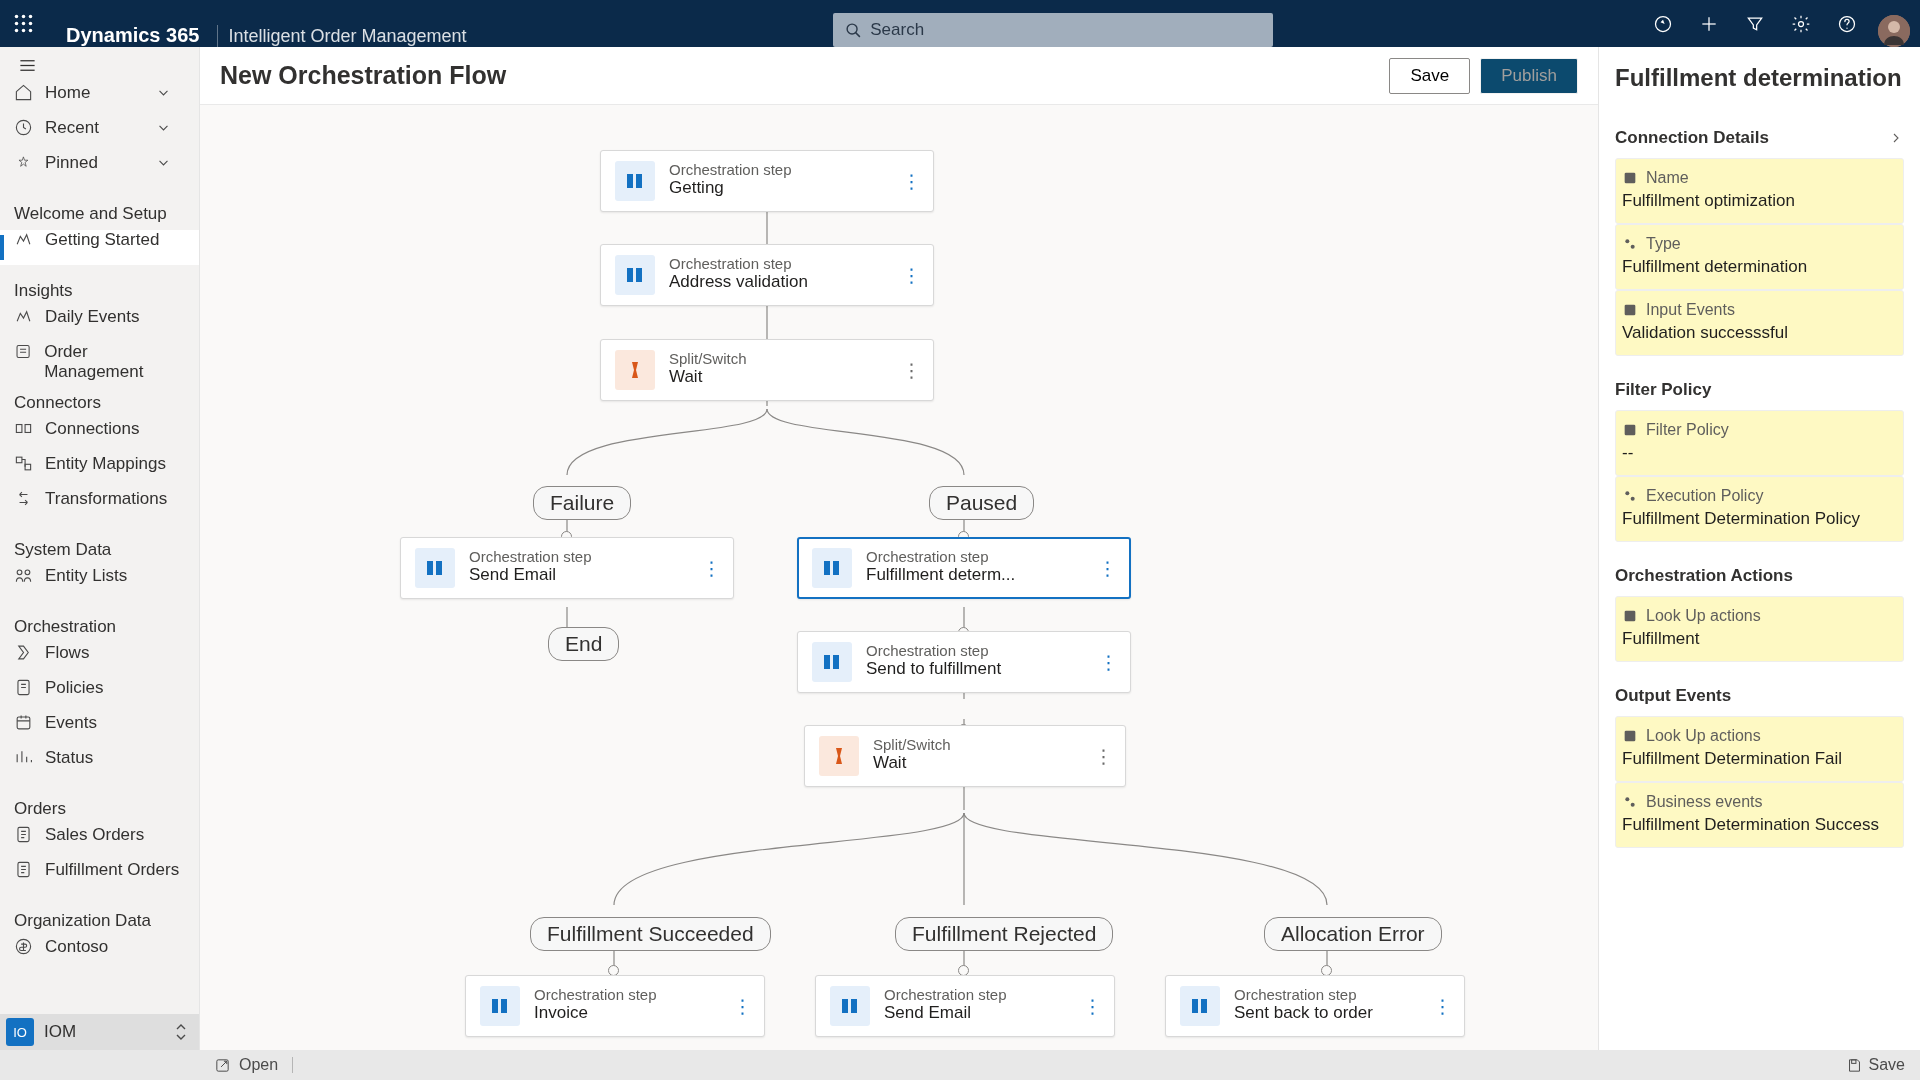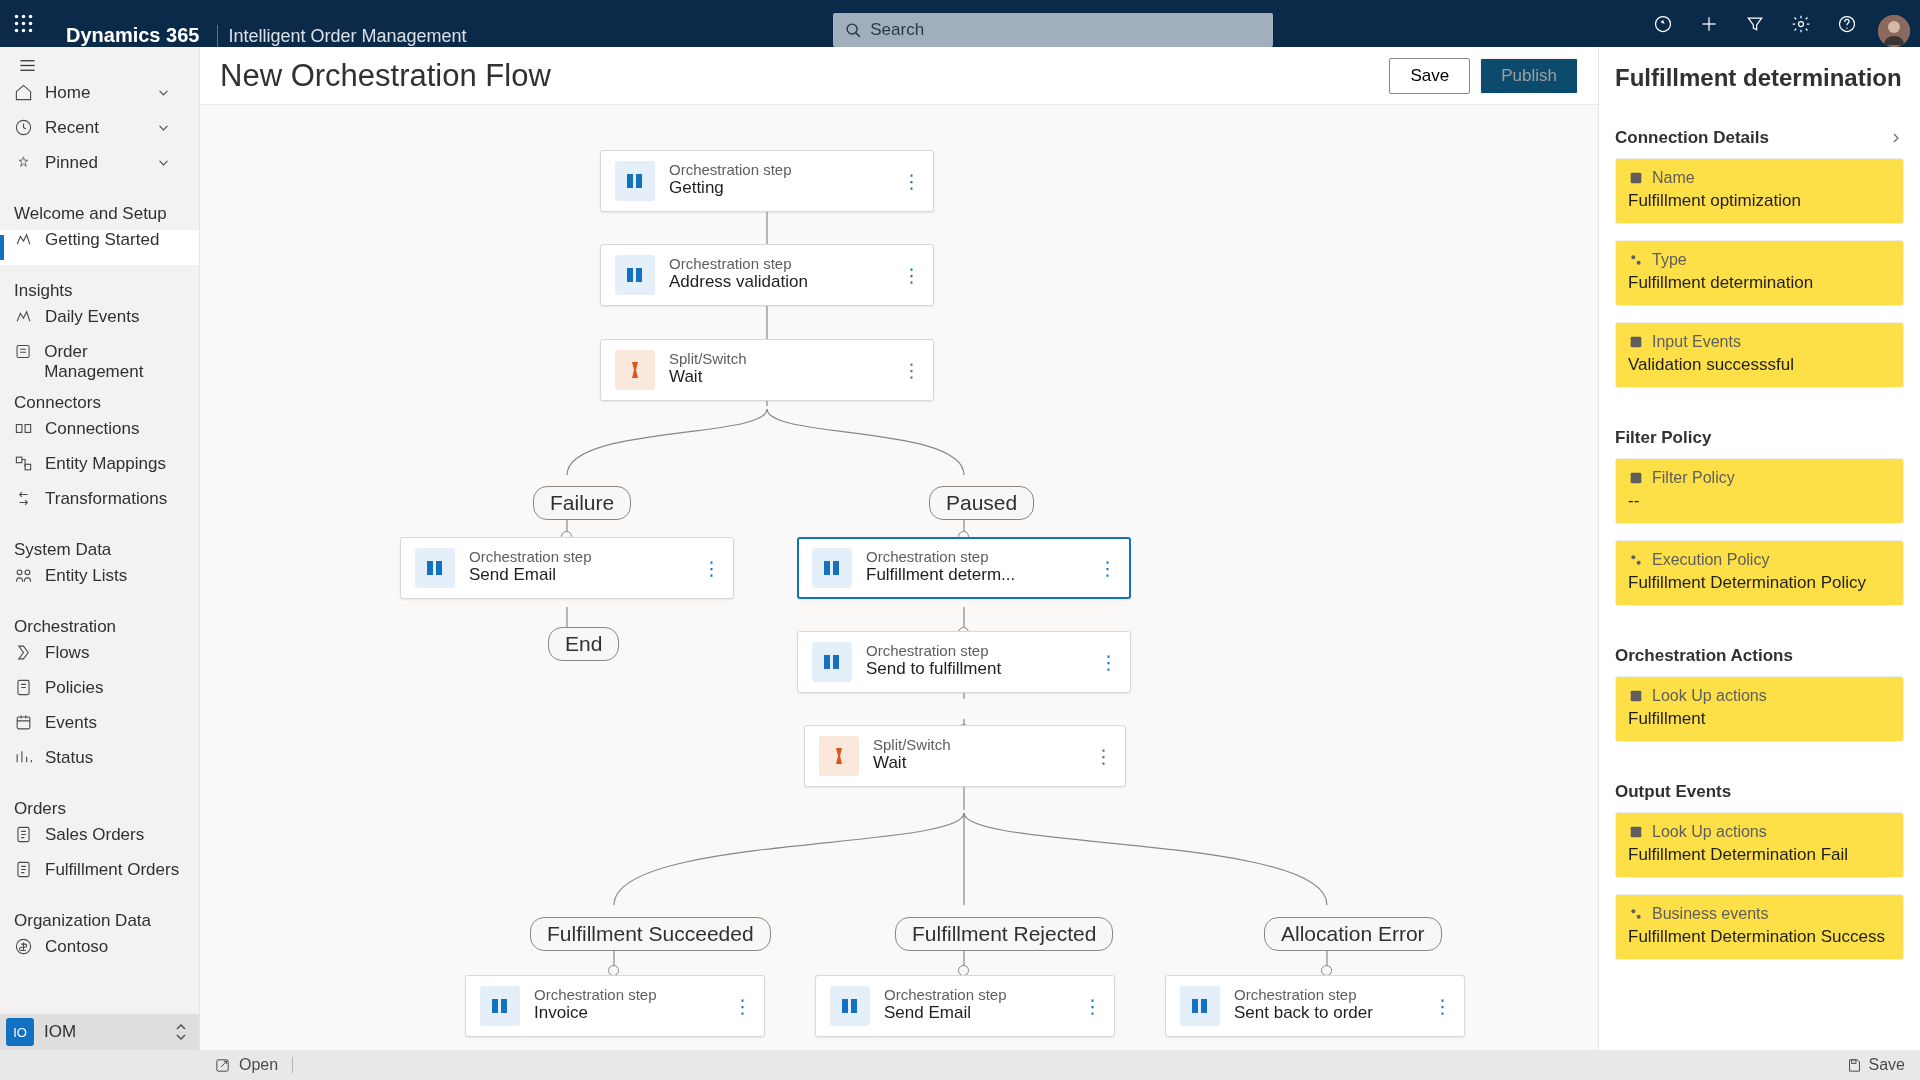--- a/index.html
+++ b/index.html
@@ -30,21 +30,21 @@
 .sb-item.active{background:#fff;font-weight:400}
 .sb-item.active::before{content:"";position:absolute;left:0;top:5px;bottom:5px;width:4px;background:#1371c2}
 .sb-group{padding:16px 14px 6px;font-size:17px;color:#323130;font-weight:400}
 .sb-bottom{margin-top:auto;height:36px;background:#dedede;display:flex;align-items:center}
 .sb-bottom .sq{width:28px;height:28px;margin-left:6px;background:#1371c2;color:#fff;font-size:13px;display:flex;align-items:center;justify-content:center;border-radius:3px}
 .sb-bottom span{margin-left:10px;font-size:17px}
 .sb-bottom .ud{margin-left:auto;margin-right:10px}
 
 .center{flex:1;position:relative;background:#faf9f8;border-right:1px solid #e5e5e5}
 .center-hdr{height:58px;background:#fff;border-bottom:1px solid #e9e9e9;display:flex;align-items:center;padding:0 20px}
-.center-hdr h1{font-size:31px;font-weight:400}
+.center-hdr h1{font-size:25px;font-weight:700}
 .center-hdr .btns{margin-left:auto;display:flex;gap:10px}
 .btn{padding:7px 20px;font-size:17px;border:1px solid #8a8886;background:#fff;border-radius:2px;cursor:pointer}
 .btn.disabled{background:#0c4a6e;color:#a19f9d;border-color:#f3f2f1}
 .canvas{position:absolute;top:58px;left:0;right:0;bottom:0}
 .svgconn{position:absolute;top:0;left:0;pointer-events:none}
 
 .node{position:absolute;background:#fff;border:1px solid #d8d8d8;border-radius:3px;box-shadow:0 1px 2px rgba(0,0,0,.08);display:flex;align-items:flex-start;padding:10px 14px}
 .node.sel{border:2px solid #1371c2;padding:9px 13px}
 .node .nicon{width:40px;height:40px;border-radius:3px;display:flex;align-items:center;justify-content:center;margin-right:14px;flex:none}
 .node .nicon.blue{background:#e5effa}
@@ -56,21 +56,21 @@
 .node .ndots{position:absolute;right:12px;top:50%;transform:translateY(-50%);color:#1371c2;font-size:19px;line-height:5px;cursor:pointer}
 .node .ndots.gray{color:#6a6a6a}
 .pill{position:absolute;background:#f7f7f7;border:1px solid #8a8886;border-radius:14px;padding:4px 16px;font-size:21px}
 .oport{position:absolute;width:11px;height:11px;border:1px solid #8a8886;border-radius:50%;background:#faf9f8}
 
 .props{width:321px;background:#fff;padding:0 0 0 0;overflow-y:auto}
 .props h2{font-size:24px;font-weight:600;padding:17px 16px 22px}
 .p-sec{padding:0 16px 10px}
 .p-sec-hdr{display:flex;align-items:center;font-size:17px;font-weight:600;color:#323130;margin:14px 0 10px}
 .p-sec-hdr .chev{margin-left:auto}
-.p-card{background:#fde047;border:1px solid #eee;border-radius:3px;padding:10px 12px 12px;margin-bottom:16px}
+.p-card{background:#fef9c3;border:1px solid #eee;border-radius:3px;padding:10px 6px 12px;margin-bottom:0}
 .p-card .pl{display:flex;align-items:center;font-size:16px;color:#5f5e5c}
 .p-card .pl svg{width:16px;height:16px;margin-right:8px;fill:#5f5e5c}
 .p-card .pv{font-size:17px;color:#201f1e;margin-top:4px}
 
 .statusbar{height:30px;background:#e8e8e8;display:flex;align-items:center;font-size:16px;color:#4b4b4b}
 .statusbar .sleft{display:flex;align-items:center;padding-left:214px}
 .statusbar .sleft svg{width:17px;height:17px;margin-right:8px;stroke:#4b4b4b;fill:none;stroke-width:1.4}
 .statusbar .sright{margin-left:auto;display:flex;align-items:center;padding-right:15px}
 .statusbar .sright svg{width:17px;height:17px;margin-right:6px;stroke:#4b4b4b;fill:none;stroke-width:1.4}
 .divider{width:1px;height:16px;background:#b5b5b5;margin:0 14px}

